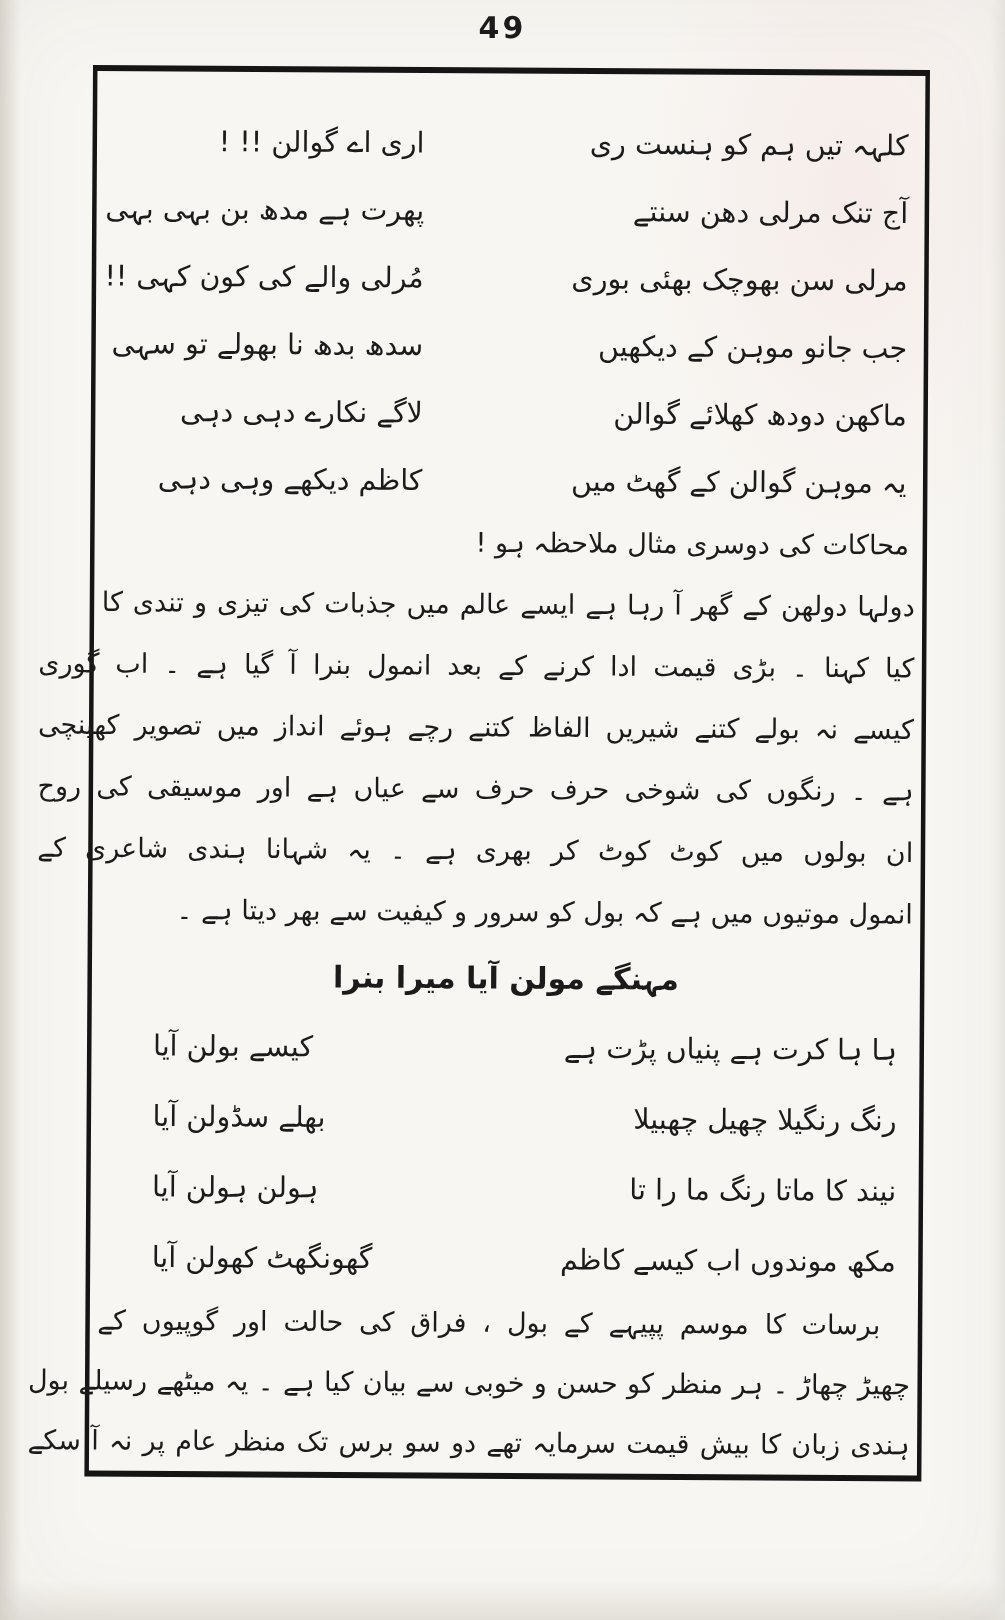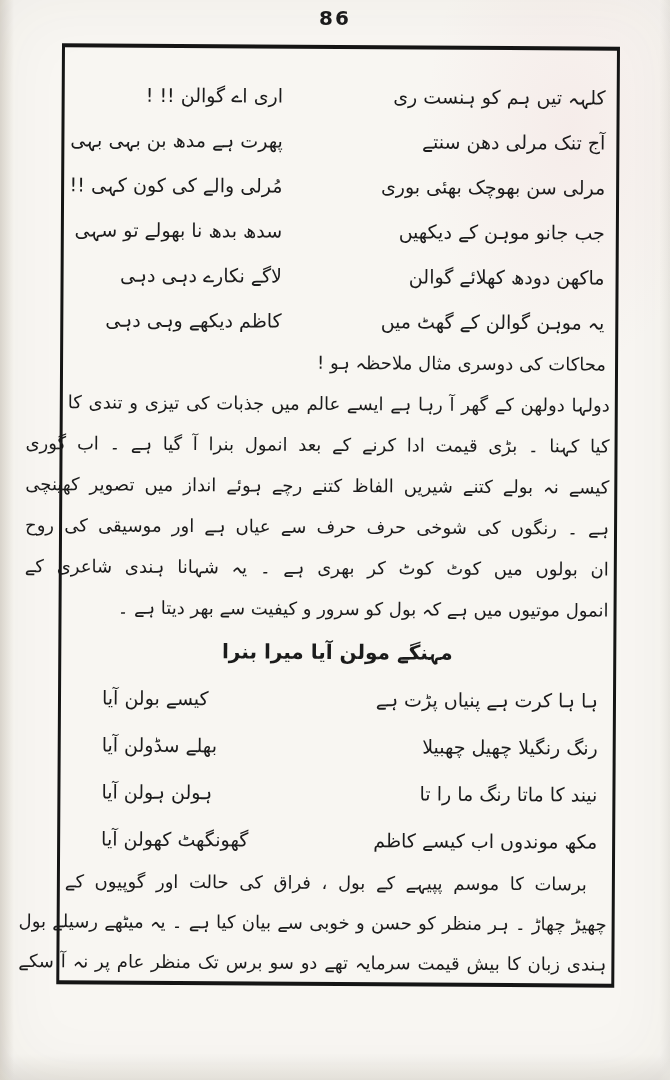--- a/index.html
+++ b/index.html
@@ -67,21 +67,21 @@
   .section-heading{
     height:46px;line-height:46px;
     text-align:center;font-size:20px;font-weight:bold;
   }
 </style>
 </head>
 <body>
 
 <div class="page">
 
-  <div class="page-number">86</div>
+  <div class="page-number">49</div>
 
   <div class="sheet">
     <div class="frame"></div>
 
     <div class="content">
 
       <div class="poem poem-1">
         <div class="verse-row">
           <div class="misra misra-first">کلہہ تیں ہم کو ہنست ری</div>
           <div class="misra misra-second">اری اے گوالن !! !</div>

